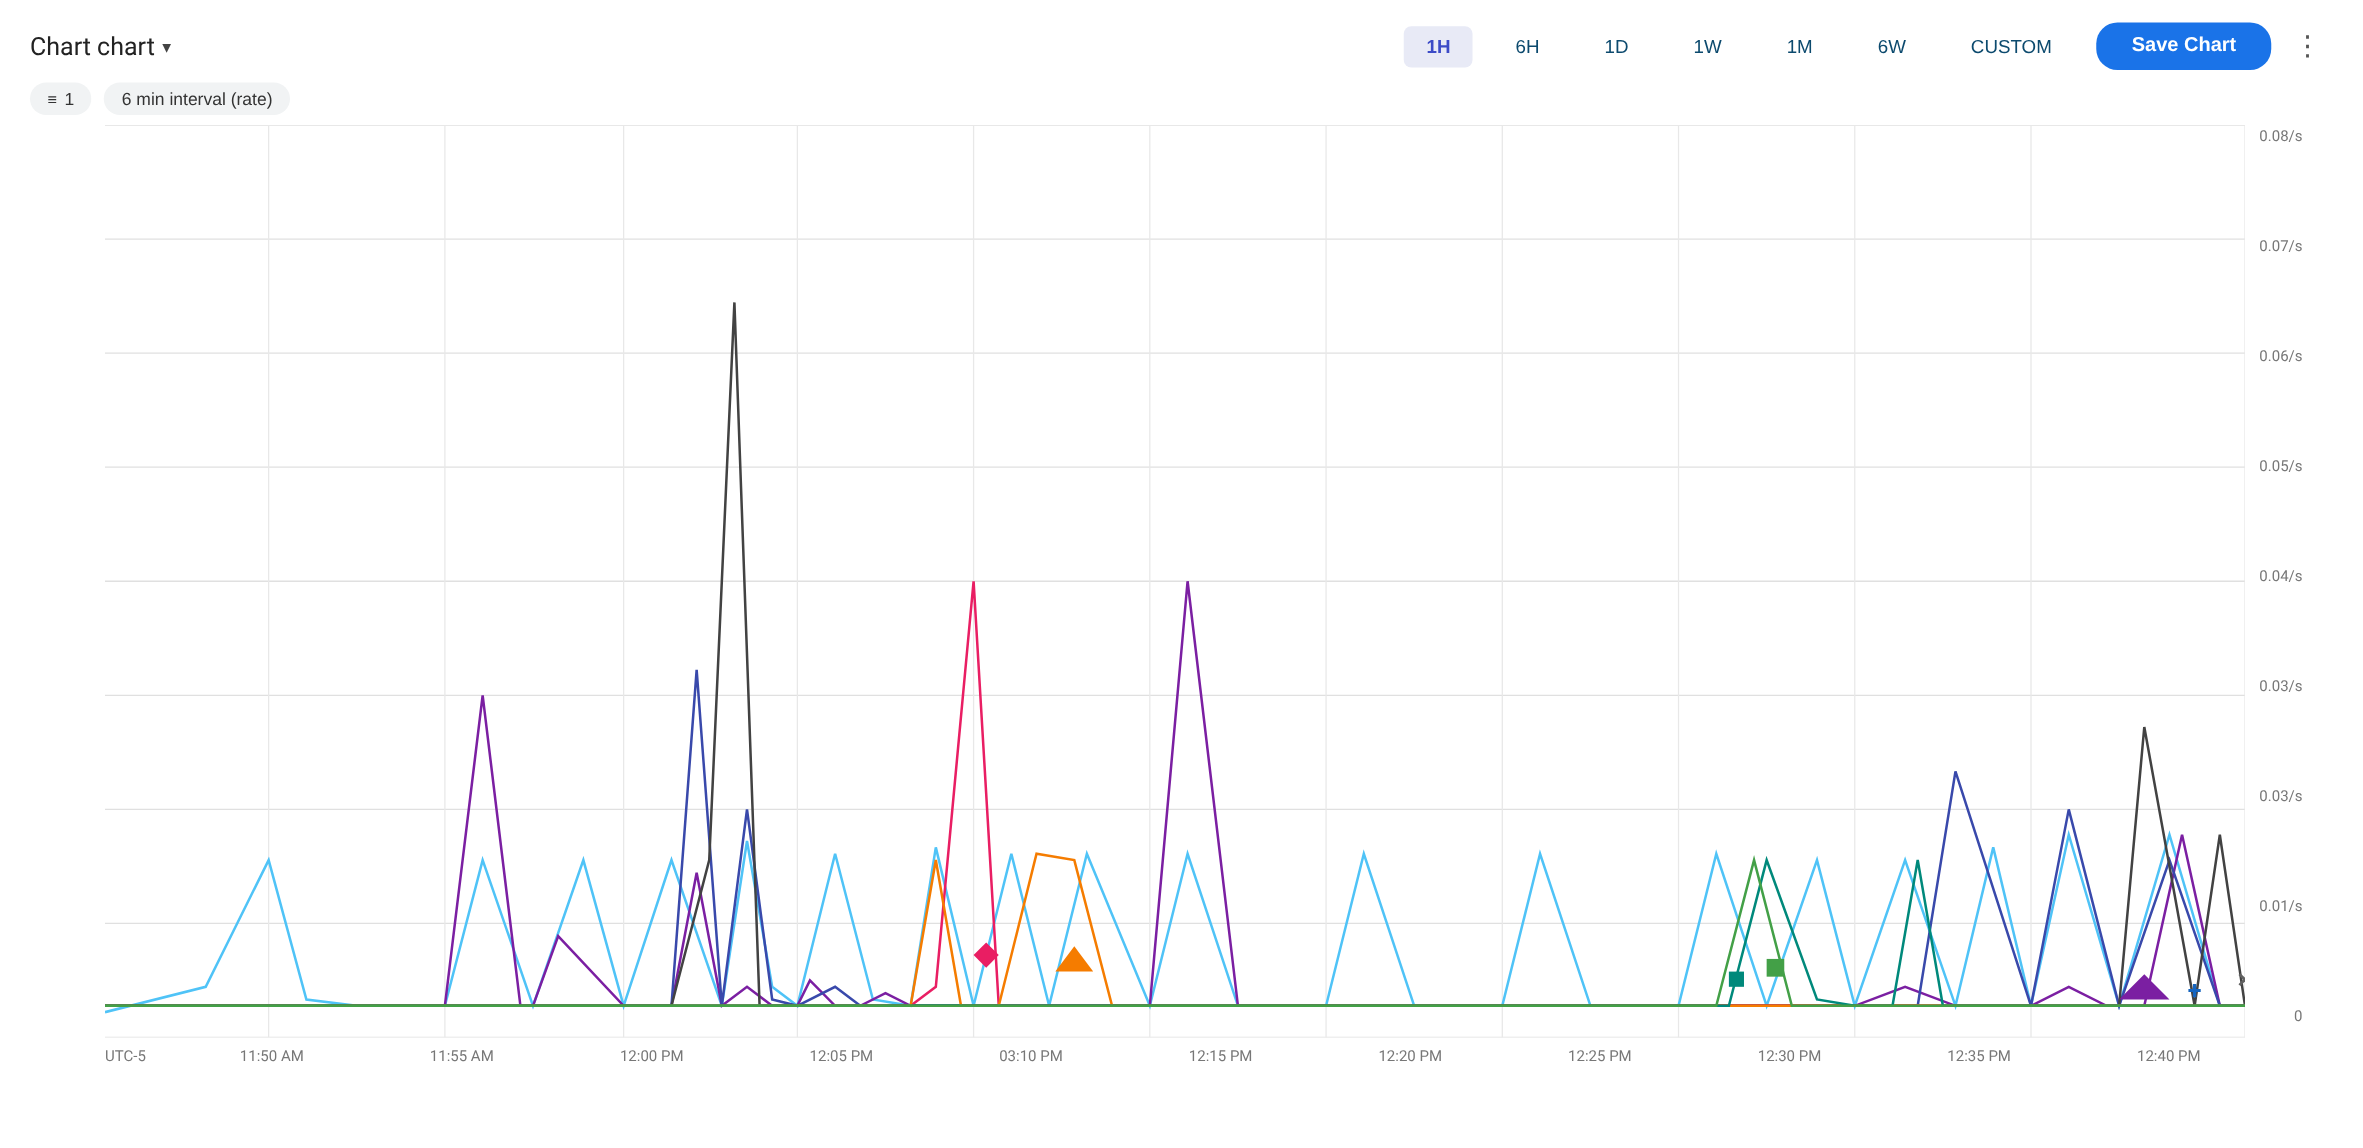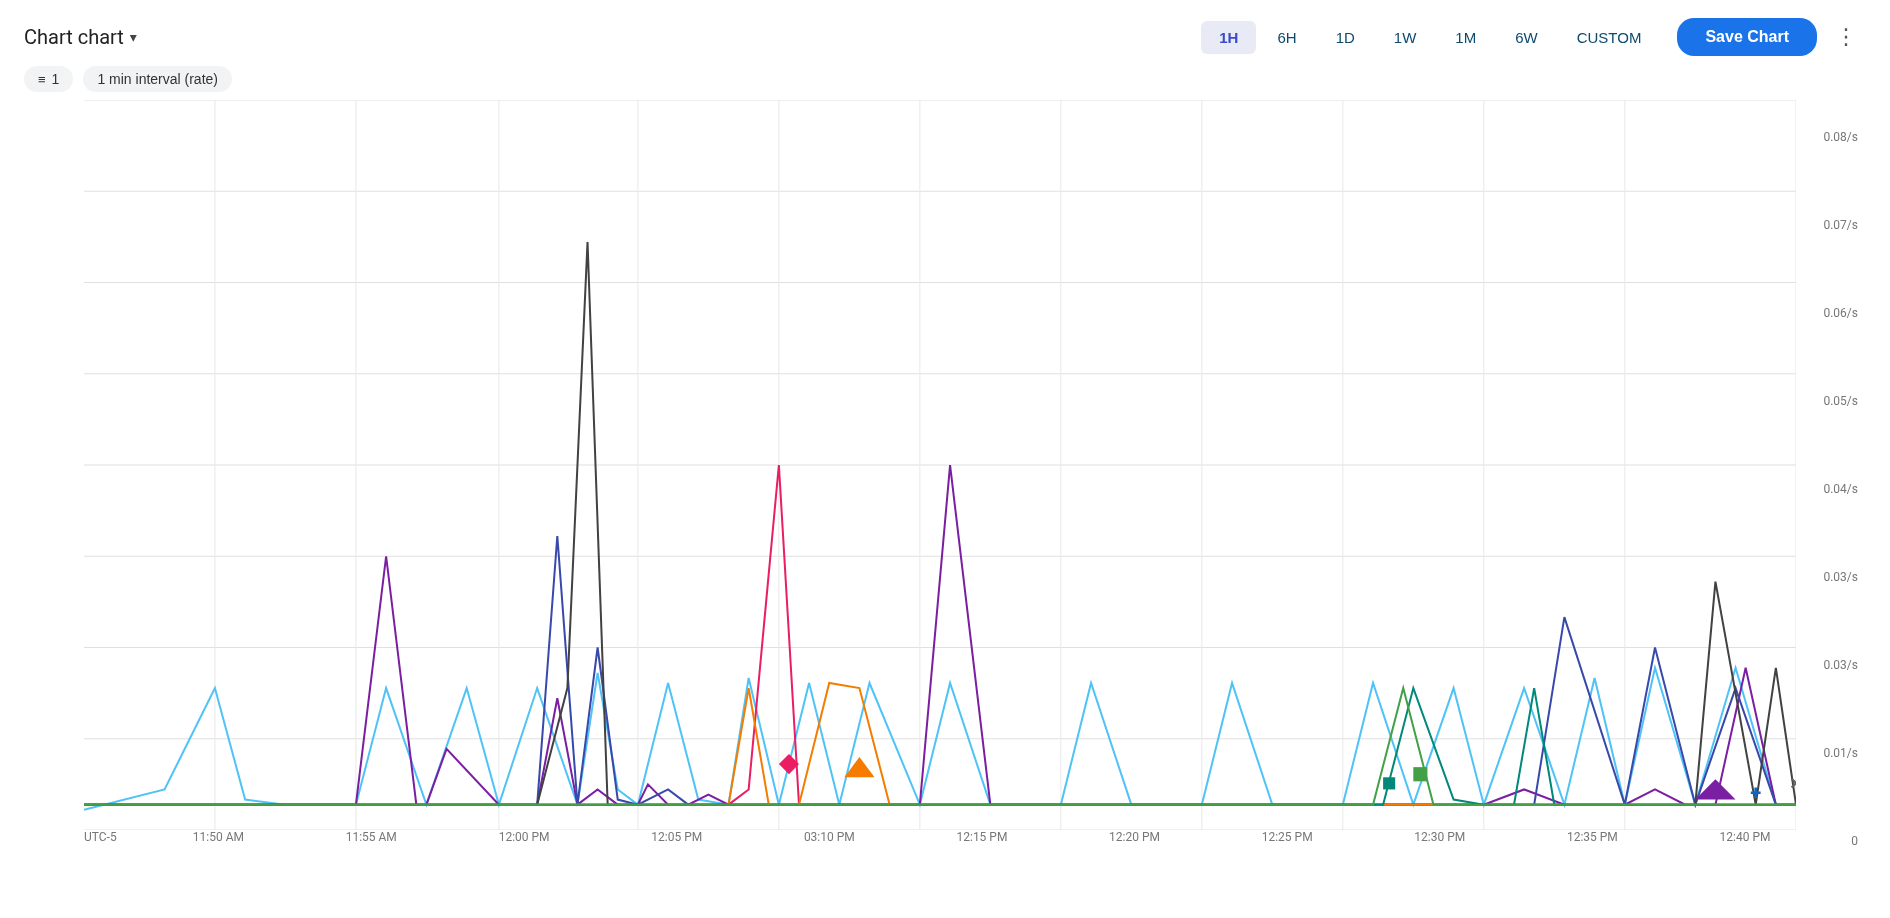--- a/index.html
+++ b/index.html
@@ -27,21 +27,21 @@
       cursor: pointer;
     }
     .chart-type-selector .dropdown-arrow {
       font-size: 14px;
       color: #444;
     }
     .spacer { flex: 1; }
     .time-range-group {
       display: flex;
       align-items: center;
-      gap: 3px;
+      gap: 16px;
     }
     .time-btn {
       padding: 8px 18px;
       border: none;
       background: transparent;
       font-size: 15px;
       color: #0c4a6e;
       border-radius: 6px;
       cursor: pointer;
       font-weight: 500;
@@ -106,45 +106,44 @@
       margin: 0 24px 0 24px;
       height: 760px;
     }
     .chart-container {
       position: relative;
       width: 100%;
       height: 100%;
     }
     .y-axis-labels {
       position: absolute;
-      right: 0;
+      right: 16px;
       top: 0;
       height: calc(100% - 40px);
       width: 60px;
       display: flex;
       flex-direction: column;
       justify-content: space-between;
       align-items: flex-end;
       padding-right: 8px;
       padding-top: 2px;
-      margin-top: 28px;
     }
     .y-label {
       font-size: 12px;
       color: #777;
     }
     .x-axis-labels {
       position: absolute;
       bottom: 0;
       left: 60px;
-      right: 70px;
+      right: 80px;
       height: 30px;
       display: flex;
       justify-content: space-between;
-      align-items: flex-start;
+      align-items: center;
     }
     .x-label {
       font-size: 12px;
       color: #777;
       transform: translateX(-50%);
     }
     svg.chart-svg {
       position: absolute;
       left: 60px;
       top: 0;
@@ -178,21 +177,21 @@
   </div>
   <button class="save-chart-btn">Save Chart</button>
   <button class="more-btn">⋮</button>
 </div>
 
 <div class="subheader">
   <button class="filter-badge">
     <span class="filter-icon">≡</span>
     <span>1</span>
   </button>
-  <button class="interval-badge">1 min interval (rate)</button>
+  <button class="interval-badge">6 min interval (rate)</button>
 </div>
 
 <div class="chart-area">
   <div class="chart-container">
 
     <div class="y-axis-labels">
       <span class="y-label">0.08/s</span>
       <span class="y-label">0.07/s</span>
       <span class="y-label">0.06/s</span>
       <span class="y-label">0.05/s</span>

